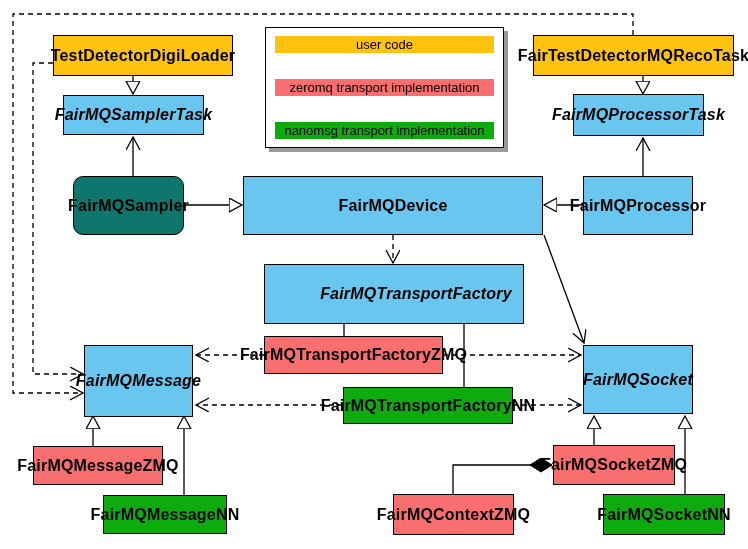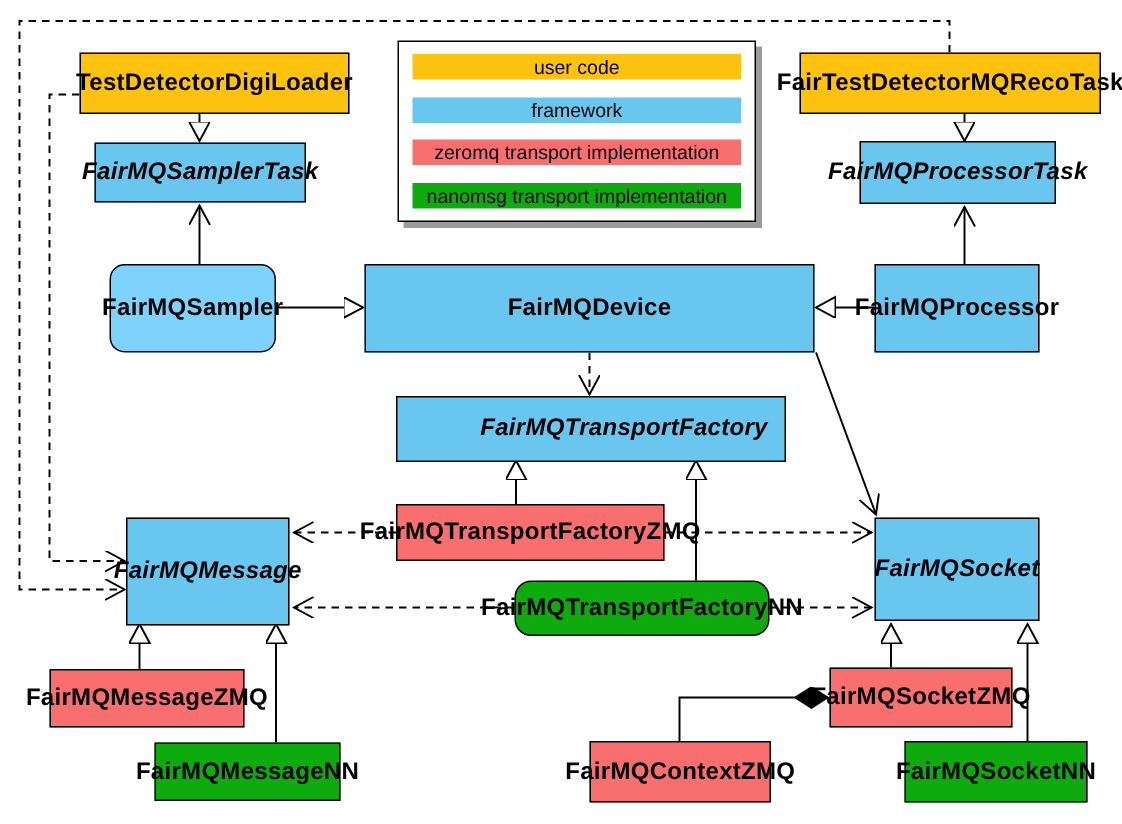--- a/index.html
+++ b/index.html
@@ -90,46 +90,45 @@
   </svg>
 
   <div class="node" style="left: 53px; top: 35px; width: 180px; height: 41px; background-color: rgb(255, 194, 14);">TestDetectorDigiLoader</div>
 
   <div class="node" style="left: 533px; top: 35px; width: 201px; height: 41px; background-color: rgb(255, 194, 14);">FairTestDetectorMQRecoTask</div>
 
   <div class="node abstract" style="left: 63px; top: 95px; width: 141px; height: 40px; background-color: rgb(105, 198, 239);">FairMQSamplerTask</div>
 
   <div class="node abstract" style="left: 573px; top: 94px; width: 131px; height: 42px; background-color: rgb(105, 198, 239);">FairMQProcessorTask</div>
 
-  <div class="node" style="left: 73px; top: 176px; width: 111px; height: 59px; background-color: #7dd3fc; border-radius: 10px;">FairMQSampler</div>
+  <div class="node" style="left: 73px; top: 176px; width: 111px; height: 59px; background-color: #0f766e; border-radius: 10px;">FairMQSampler</div>
 
   <div class="node" style="left: 243px; top: 176px; width: 300px; height: 59px; background-color: rgb(105, 198, 239);">FairMQDevice</div>
 
   <div class="node" style="left: 583px; top: 176px; width: 110px; height: 59px; background-color: rgb(105, 198, 239);">FairMQProcessor</div>
 
-  <div class="node abstract" style="left: 264px; top: 264px; width: 260px; height: 44px; background-color: rgb(105, 198, 239); padding-left: 44px;">FairMQTransportFactory</div>
+  <div class="node abstract" style="left: 264px; top: 264px; width: 260px; height: 60px; background-color: rgb(105, 198, 239); padding-left: 44px;">FairMQTransportFactory</div>
 
   <div class="node" style="left: 264px; top: 336px; width: 179px; height: 38px; background-color: rgb(249, 111, 111);">FairMQTransportFactoryZMQ</div>
 
-  <div class="node" style="left: 343px; top: 387px; width: 170px; height: 37px; background-color: rgb(13, 171, 13); border-radius: 11px;">FairMQTransportFactoryNN</div>
+  <div class="node" style="left: 343px; top: 387px; width: 170px; height: 37px; background-color: rgb(13, 171, 13);">FairMQTransportFactoryNN</div>
 
   <div class="node abstract" style="left: 84px; top: 345px; width: 109px; height: 72px; background-color: rgb(105, 198, 239);">FairMQMessage</div>
 
   <div class="node abstract" style="left: 583px; top: 345px; width: 110px; height: 69px; background-color: rgb(105, 198, 239);">FairMQSocket</div>
 
   <div class="node" style="left: 33px; top: 446px; width: 130px; height: 39px; background-color: rgb(249, 111, 111);">FairMQMessageZMQ</div>
 
   <div class="node" style="left: 103px; top: 495px; width: 124px; height: 39px; background-color: rgb(13, 171, 13);">FairMQMessageNN</div>
 
   <div class="node" style="left: 553px; top: 445px; width: 122px; height: 40px; background-color: rgb(249, 111, 111);">FairMQSocketZMQ</div>
 
   <div class="node" style="left: 603px; top: 494px; width: 122px; height: 41px; background-color: rgb(13, 171, 13);">FairMQSocketNN</div>
 
   <div class="node" style="left: 393px; top: 494px; width: 121px; height: 41px; background-color: rgb(249, 111, 111);">FairMQContextZMQ</div>
 
   <div class="legend">
     <div class="legend-row" style="background-color: rgb(255, 194, 14);">user code</div>
-    <div class="legend-row" style="background-color: rgb(105, 198, 239);">framework</div>
     <div class="legend-row" style="background-color: rgb(249, 111, 111);">zeromq transport implementation</div>
     <div class="legend-row" style="background-color: rgb(13, 171, 13);">nanomsg transport implementation</div>
   </div>
 
 </div>
 
 </body></html>

